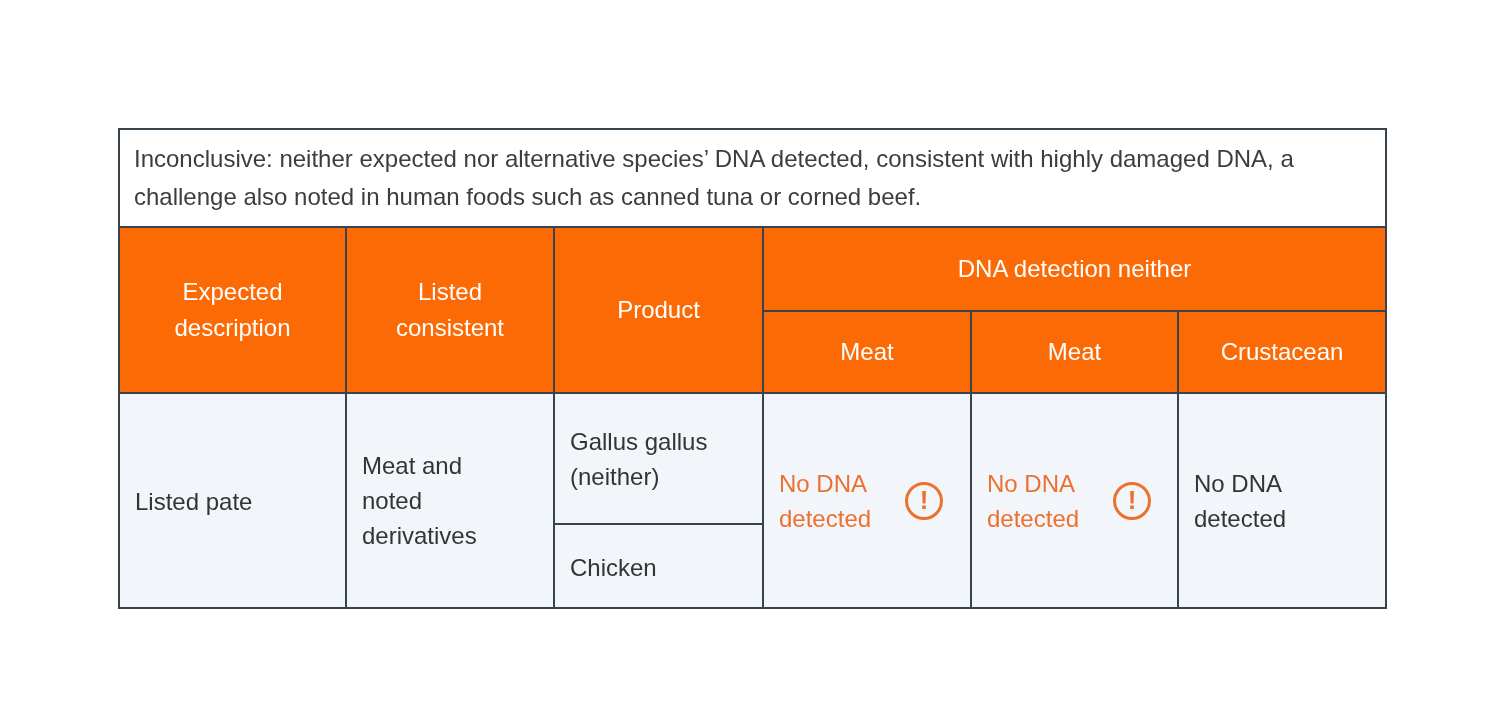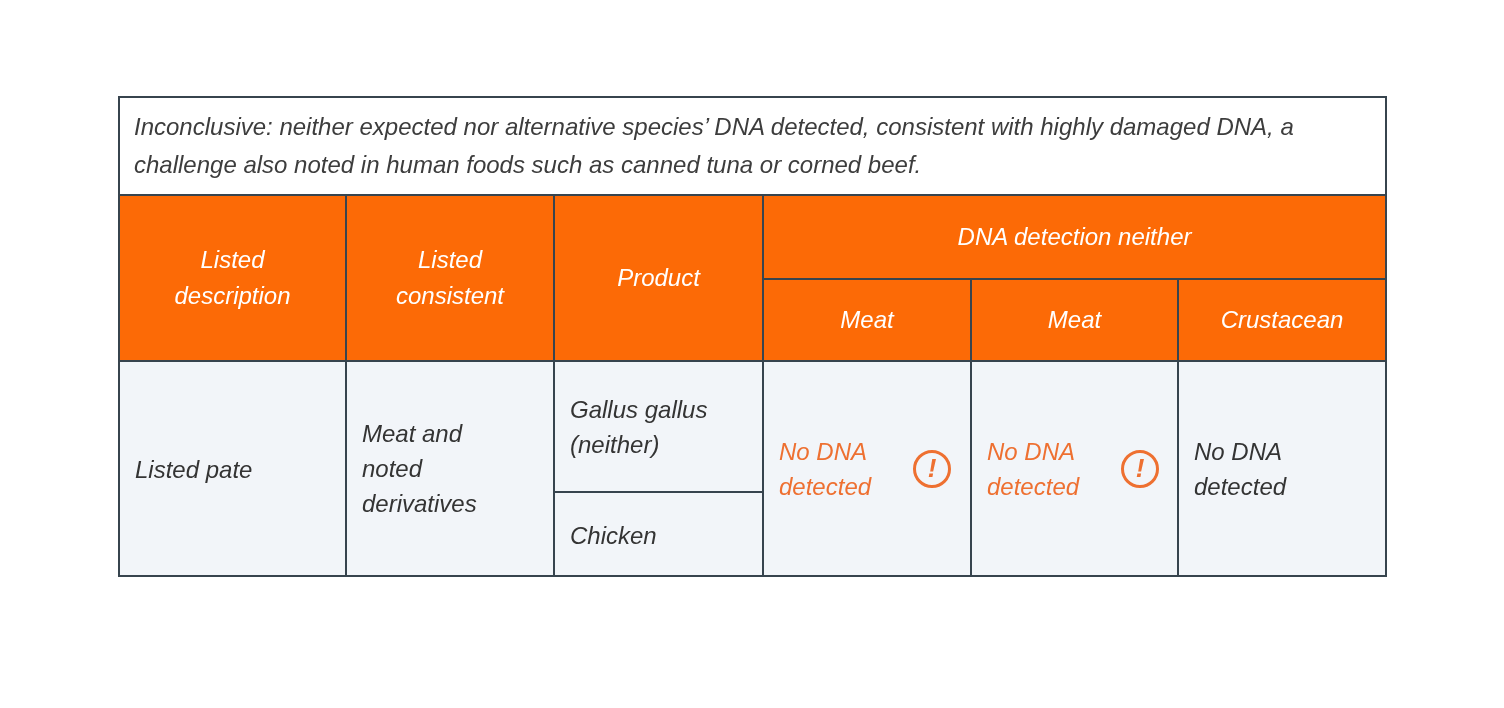--- a/index.html
+++ b/index.html
@@ -14,21 +14,21 @@
   }
   * { box-sizing: border-box; }
   html, body {
     margin: 0; padding: 0;
     width: 1504px; height: 708px;
     background: var(--page-background);
     font-family: "Liberation Sans", sans-serif;
   }
   .figure {
     position: absolute;
-    left: 118px; top: 96px; font-style: italic;
+    left: 118px; top: 128px;
   }
   table.results {
     border-collapse: collapse;
     table-layout: fixed;
     width: 1267px;
   }
   table.results td, table.results th {
     border: 2px solid var(--border-dark);
   }
   
@@ -70,21 +70,21 @@
     padding: 0 6px 0 15px;
     text-align: left;
   }
   .bwrap { display: inline-block; vertical-align: middle; }
   .w-ingredients { max-width: 140px; }
   .w-expected { max-width: 165px; }
   .w-result { width: 112px; }
   .result {
     display: flex;
     align-items: center;
-    gap: 22px;
+    gap: 14px;
   }
   .result-text.alert { color: var(--alert-orange); }
   .alert-icon {
     flex: 0 0 auto;
     width: 38px; height: 38px;
     border: 3px solid var(--alert-orange);
     border-radius: 50%;
     color: var(--alert-orange);
     font-size: 26px;
     font-weight: bold;
@@ -107,21 +107,21 @@
       <col style="width:208px">
       <col style="width:207px">
       <col style="width:208px">
     </colgroup>
     <tbody>
       <tr>
         <td class="note" colspan="6">Inconclusive: neither expected nor alternative species’ DNA detected, consistent with highly damaged DNA, a challenge also noted in human foods such as canned tuna or corned beef.</td>
       </tr>
       <tr class="head-1">
         <th rowspan="2">
-          <span class="hwrap hw-product">Listed description</span>
+          <span class="hwrap hw-product">Expected description</span>
         </th>
         <th rowspan="2">
           <span class="hwrap hw-ingredients">Listed consistent</span>
         </th>
         <th rowspan="2">
           <span class="hwrap">Product</span>
         </th>
         <th colspan="3">
           <span class="hwrap">DNA detection neither</span>
         </th>

